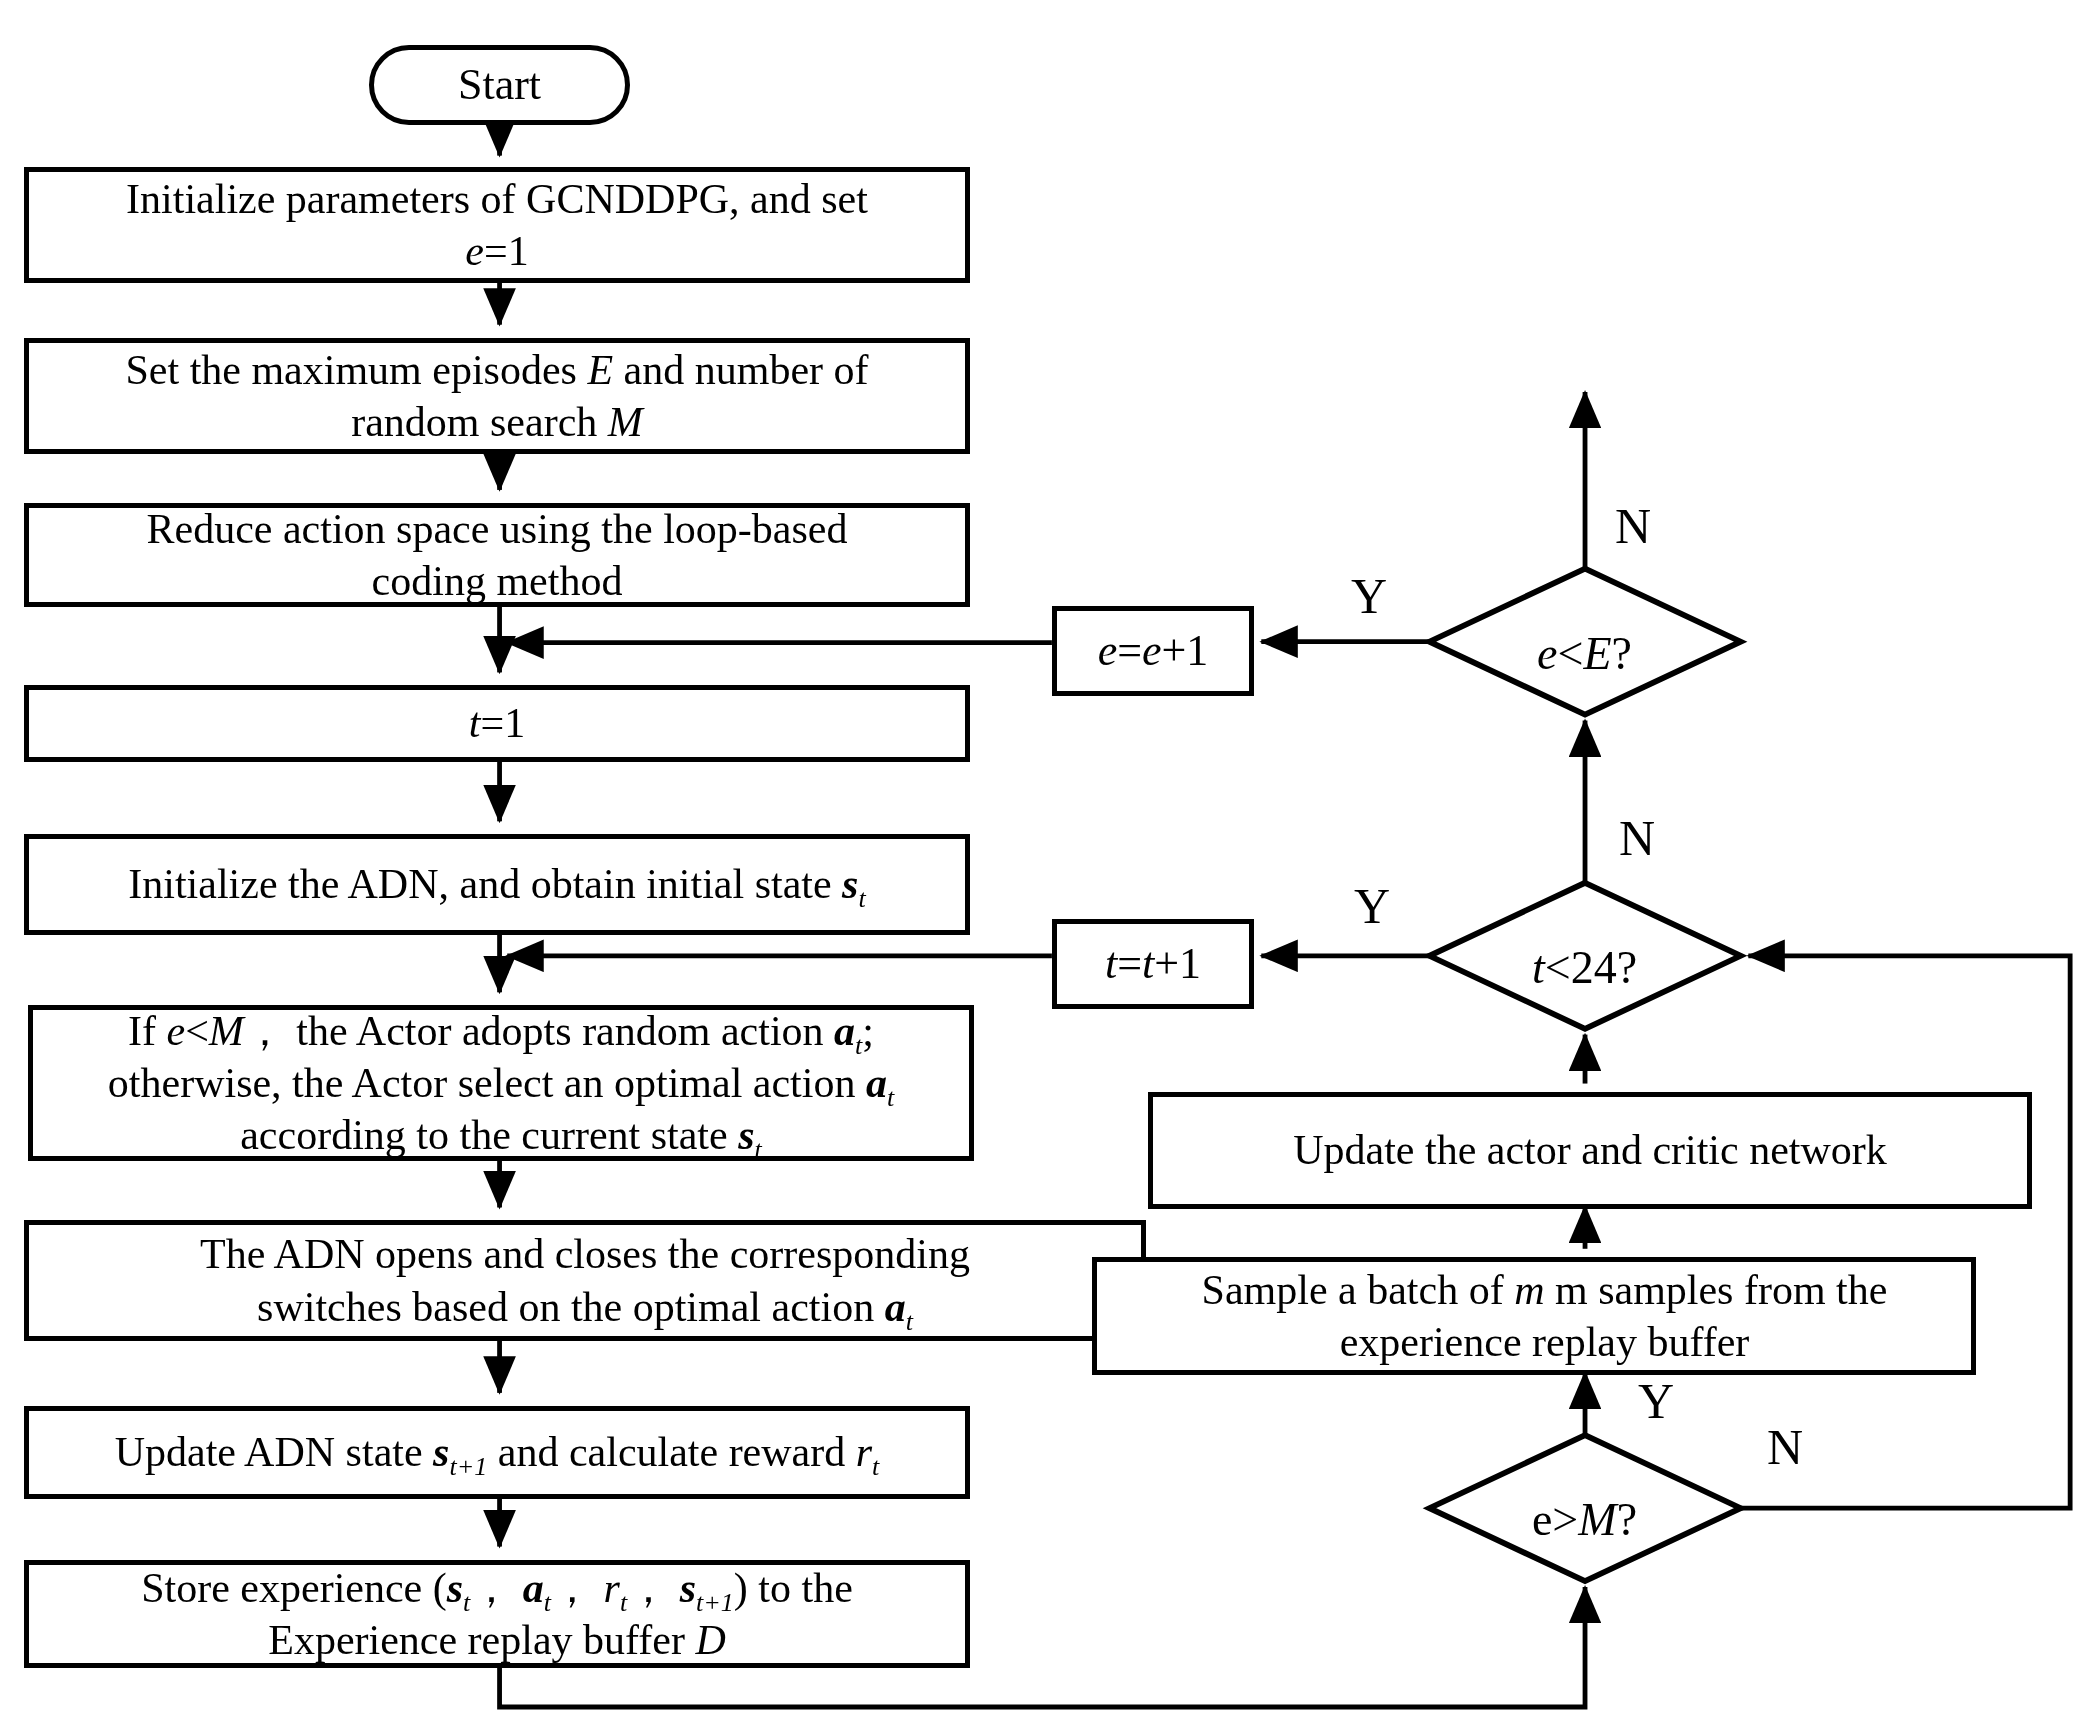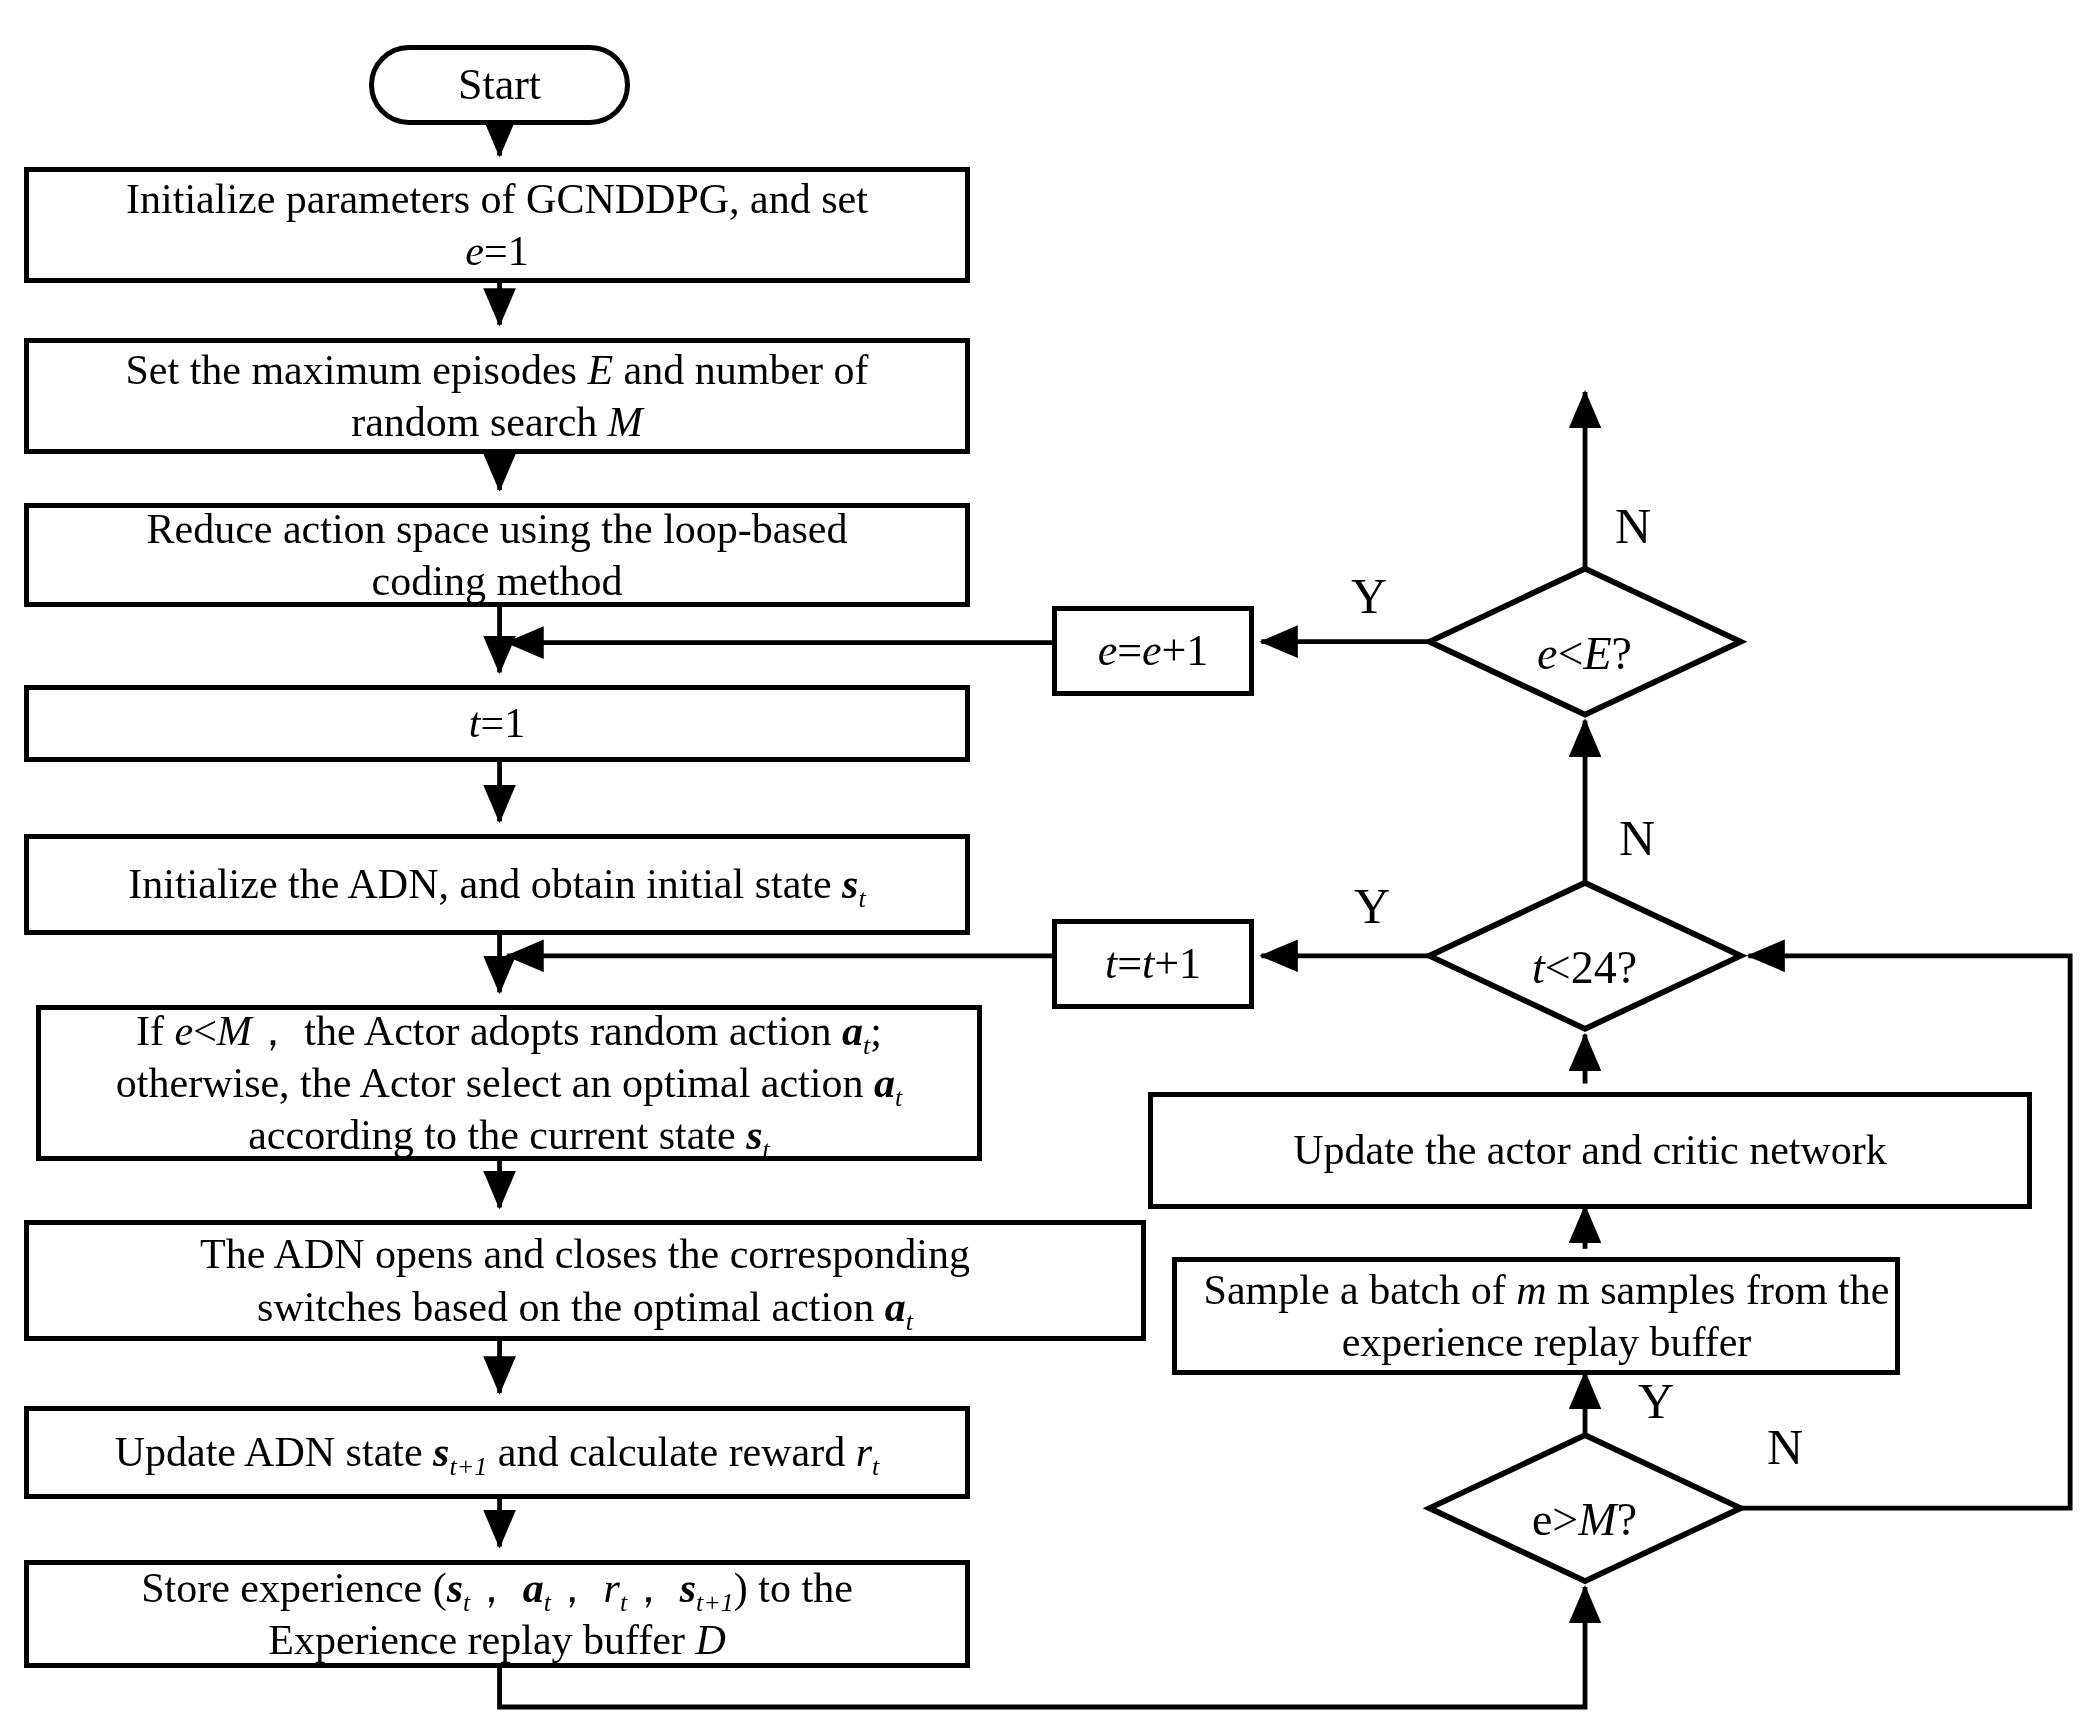--- a/index.html
+++ b/index.html
@@ -95,21 +95,21 @@
   <div class="node process" style="left:24px;top:495px;width:946px;height:104px;">
     <div class="line">Reduce action space using the loop-based</div>
     <div class="line">coding method</div>
   </div>
   <div class="node process" style="left:24px;top:677px;width:946px;height:77px;">
     <div class="line"><span class="it">t</span>=1</div>
   </div>
   <div class="node process" style="left:24px;top:826px;width:946px;height:101px;">
     <div class="line">Initialize the ADN, and obtain initial state <span class="bi">s</span><sub>t</sub></div>
   </div>
-  <div class="node process" style="left:36px;top:997px;width:946px;height:156px;">
+  <div class="node process" style="left:28px;top:997px;width:946px;height:156px;">
     <div class="line">If <span class="it">e</span>&lt;<span class="it">M</span>， the Actor adopts random action <span class="bi">a</span><sub>t</sub>;</div>
     <div class="line">otherwise, the Actor select an optimal action <span class="bi">a</span><sub>t</sub></div>
     <div class="line">according to the current state <span class="bi">s</span><sub>t</sub></div>
   </div>
   <div class="node process" style="left:24px;top:1212px;width:1122px;height:121px;">
     <div class="line">The ADN opens and closes the corresponding</div>
     <div class="line">switches based on the optimal action <span class="bi">a</span><sub>t</sub></div>
   </div>
   <div class="node process" style="left:24px;top:1398px;width:946px;height:93px;">
     <div class="line">Update ADN state <span class="bi">s</span><sub>t+1</sub> and calculate reward <span class="it">r</span><sub>t</sub></div>
@@ -122,21 +122,21 @@
   <div class="node process" style="left:1052px;top:598px;width:202px;height:90px;font-size:44px;">
     <div class="line"><span class="it">e</span>=<span class="it">e</span>+1</div>
   </div>
   <div class="node process" style="left:1052px;top:911px;width:202px;height:90px;font-size:44px;">
     <div class="line"><span class="it">t</span>=<span class="it">t</span>+1</div>
   </div>
 
   <div class="node process" style="left:1148px;top:1084px;width:884px;height:117px;">
     <div class="line">Update the actor and critic network</div>
   </div>
-  <div class="node process" style="left:1172px;top:1249px;width:728px;height:118px;padding-left:21px;">
+  <div class="node process" style="left:1092px;top:1249px;width:884px;height:118px;padding-left:21px;">
     <div class="line">Sample a batch of <span class="it">m</span> m samples from the</div>
     <div class="line">experience replay buffer</div>
   </div>
 
   <div class="dlabel" style="left:1431px;top:619px;"><span class="it">e</span>&lt;<span class="it">E</span>?</div>
   <div class="dlabel" style="left:1431px;top:933px;"><span class="it">t</span>&lt;24?</div>
   <div class="dlabel" style="left:1431px;top:1485px;">e&gt;<span class="it">M</span>?</div>
 
   <div class="branch" style="left:1369px;top:596px;">Y</div>
   <div class="branch" style="left:1633px;top:526px;">N</div>

